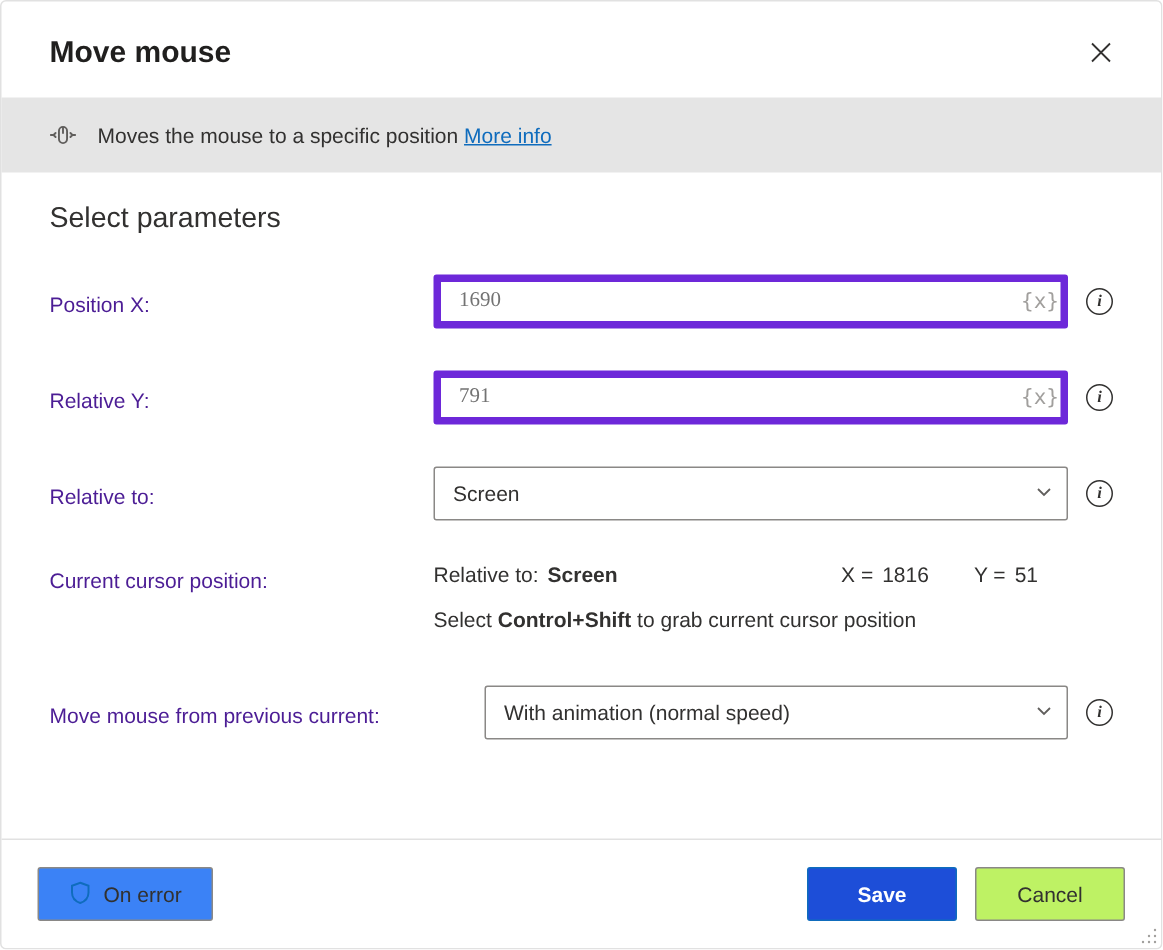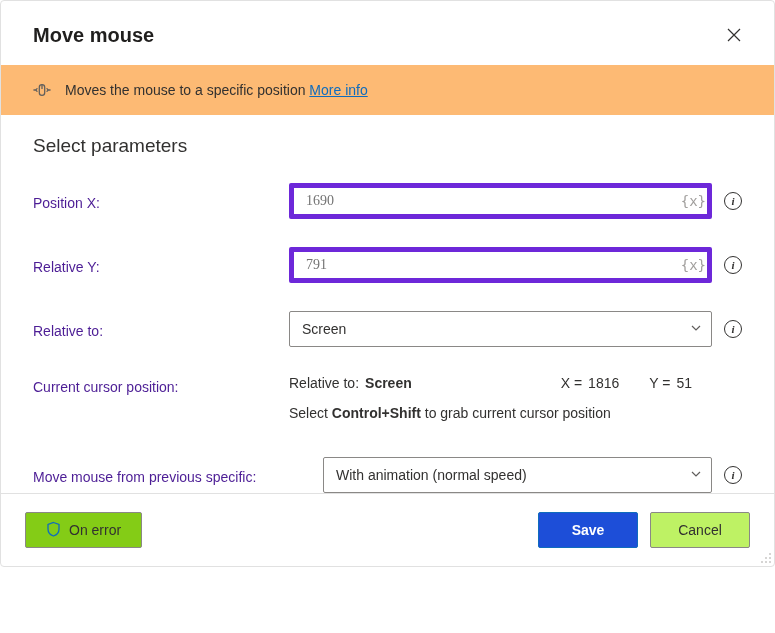--- a/index.html
+++ b/index.html
@@ -7,21 +7,21 @@
       font-family: "Segoe UI", -apple-system, sans-serif;
       background: #fff;
       font-size: 14px;
       color: #323130;
       width: 775px;
       height: 633px;
       overflow: hidden;
     }
     .dialog {
       width: 775px;
-      height: 567px;
+      height: 633px;
       border: 1px solid #e1e1e1;
       border-radius: 4px;
       display: flex;
       flex-direction: column;
       position: relative;
     }
     .header {
       display: flex;
       justify-content: space-between;
       align-items: center;
@@ -37,21 +37,21 @@
       height: 32px;
       display: flex;
       align-items: center;
       justify-content: center;
       cursor: pointer;
       background: none;
       border: none;
     }
     .close-btn svg { width: 14px; height: 14px; }
     .info-banner {
-      background: #fdba74;
+      background: #e5e5e5;
       padding: 16px 32px;
       display: flex;
       align-items: center;
       gap: 14px;
       font-size: 14px;
       color: #323130;
     }
     .info-banner-icon {
       width: 18px;
       height: 18px;
@@ -198,21 +198,21 @@
       border-radius: 2px;
       font-size: 14px;
       font-family: inherit;
       cursor: pointer;
       display: flex;
       align-items: center;
       gap: 8px;
       justify-content: center;
     }
     .btn-outline {
-      background: #84cc16;
+      background: #3b82f6;
       border: 1px solid #8a8886;
       color: #323130;
     }
     .btn-primary {
       background: #1d4ed8;
       border: 1px solid #0f6cbd;
       color: #fff;
       font-weight: 600;
       min-width: 100px;
     }
@@ -320,21 +320,21 @@
             </span>
           </span>
         </div>
         <div class="cursor-line2">
           <span>Select </span><b>Control+Shift</b><span> to grab current cursor position</span>
         </div>
       </div>
     </div>
 
     <div class="form-row">
-      <div class="form-label" style="width:290px;">Move mouse from previous specific:</div>
+      <div class="form-label" style="width:290px;">Move mouse from previous current:</div>
       <div class="form-control-wrap">
         <div class="select-wrap">
           <button class="select-btn">With animation (normal speed)</button>
           <span class="select-chevron">
             <svg width="12" height="12" viewBox="0 0 12 12" fill="none" stroke="currentColor" stroke-width="1.2">
                 <path d="M2 4 L6 8 L10 4"></path>
               </svg>
           </span>
         </div>
         <span class="info-icon">i</span>

